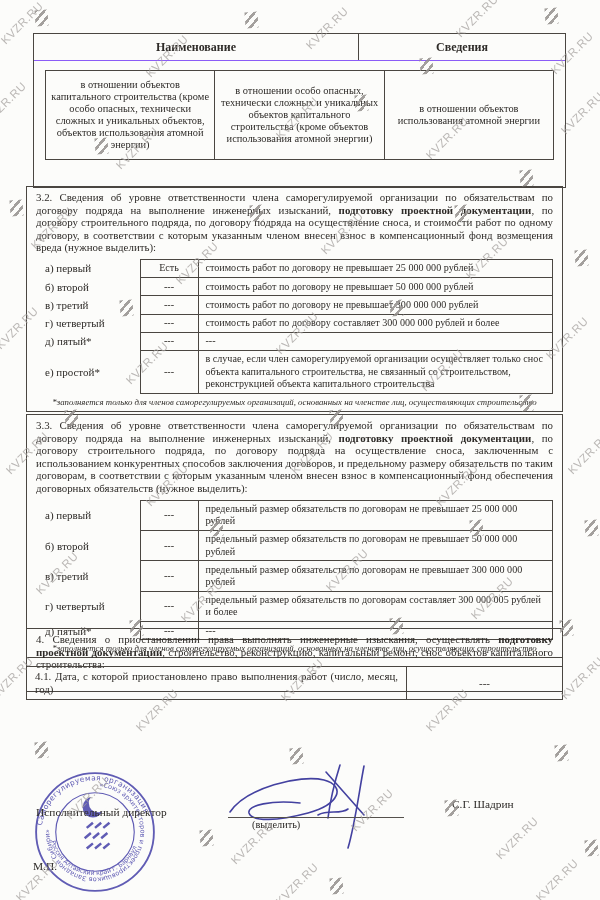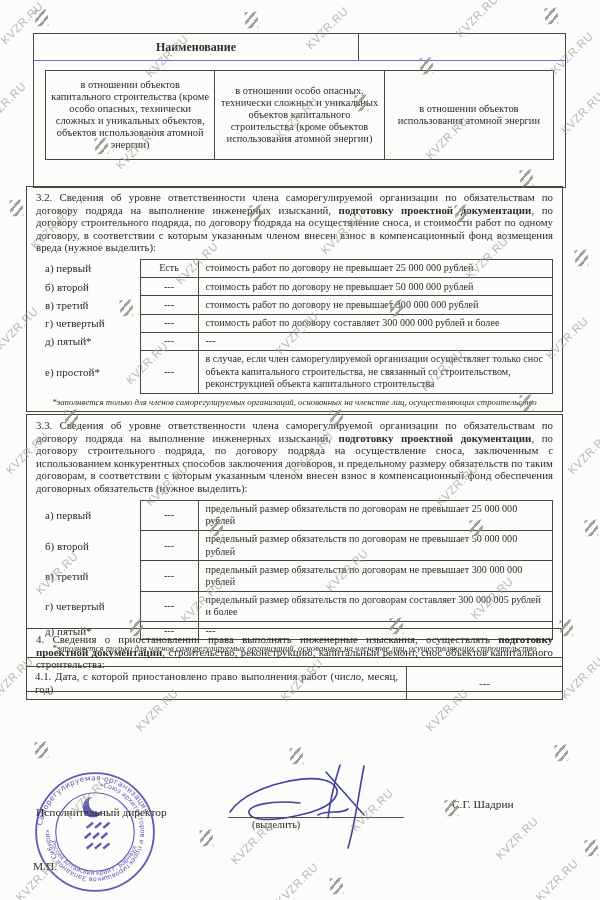--- a/index.html
+++ b/index.html
@@ -63,20 +63,21 @@
 </head>
 <body>
 
 <div class="page">
 
   <div class="content">
 
     <div class="box0">
       <div class="box0-header">
         <div class="c1">Наименование</div>
+        <div class="c2">Сведения</div>
       </div>
       <div class="box0-body">
         <table class="scope-table">
           <tbody>
               <tr class="hd">
             <td>в отношении объектов капитального строительства (кроме особо опасных, технически сложных и уникальных объектов, объектов использования атомной энергии)</td>
             <td>в отношении особо опасных, технически сложных и уникальных объектов капитального строительства (кроме объектов использования атомной энергии)</td>
             <td>в отношении объектов использования атомной энергии</td>
           </tr>
         </tbody>

